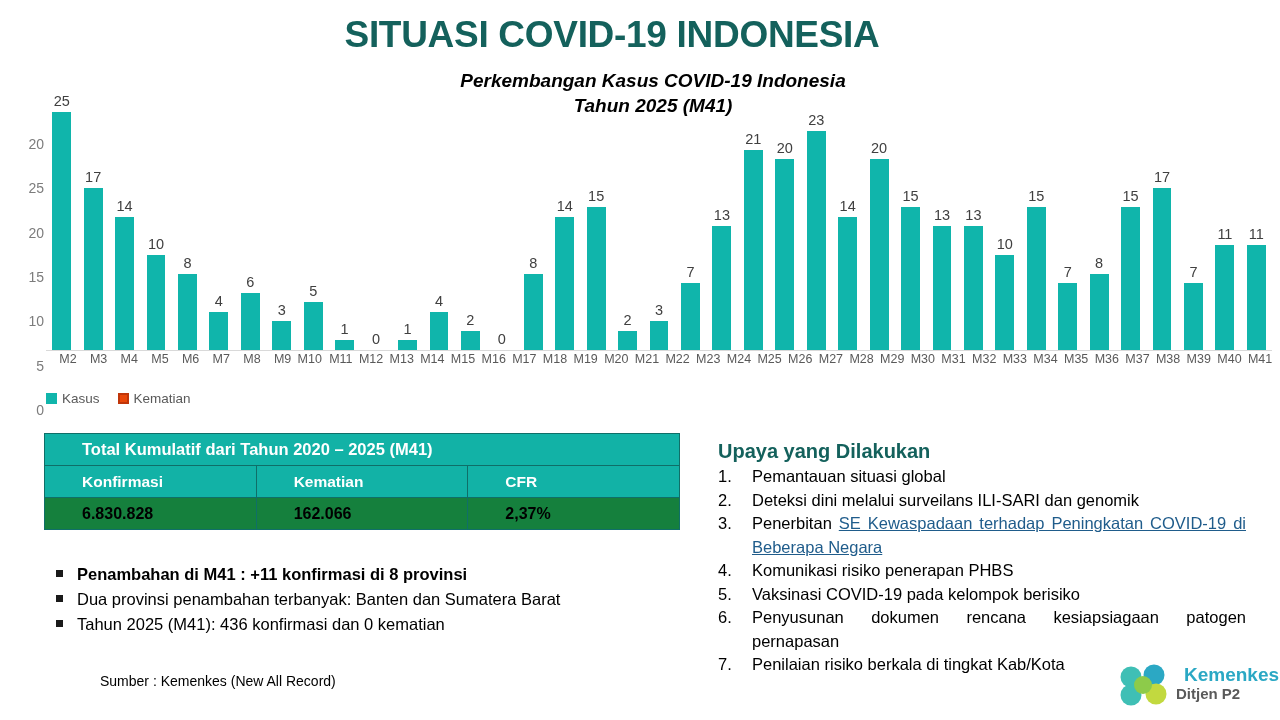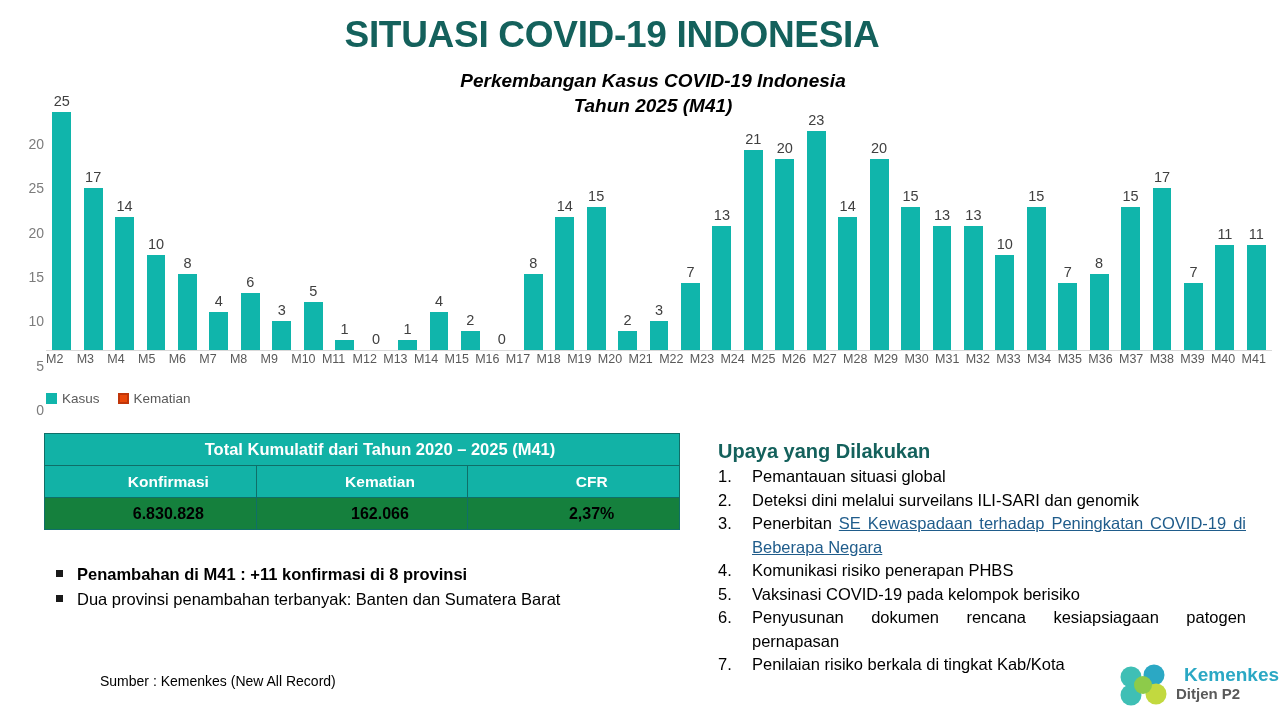--- a/index.html
+++ b/index.html
@@ -28,37 +28,37 @@
   .axis-line{position:absolute;left:0;right:0;bottom:61px;height:1px;background:#d9d9d9;}
   .bars{position:absolute;left:0;right:0;bottom:62px;top:0;display:flex;align-items:flex-end;}
   .bar-slot{flex:1 1 0;height:100%;position:relative;display:flex;flex-direction:column;
             justify-content:flex-end;align-items:center;}
   .bar{width:60%;background:#10B5AB;}
   .bar-value{
     position:absolute;left:0;right:0;text-align:center;font-size:14.5px;color:#404040;
     line-height:14px;
   }
   .x-labels{position:absolute;left:0;right:0;bottom:40px;height:20px;display:flex;}
-  .x-cell{flex:1 1 0;text-align:left;font-size:12.5px;color:#595959;}
+  .x-cell{flex:1 1 0;text-align:right;font-size:12.5px;color:#595959;}
   .legend{
     position:absolute;left:0;right:0;bottom:4px;height:20px;
     display:flex;align-items:center;gap:18px;
     font-size:13.5px;color:#595959;
   }
   .legend-item{display:flex;align-items:center;gap:5px;}
   .swatch{width:11px;height:11px;display:inline-block;}
   .sw-kasus{background:#10B5AB;}
   .sw-kematian{background:#E8470A;border:2px solid #C0360A;box-sizing:border-box;}
   
   #summary-table{
     position:absolute;left:44px;top:433px;width:636px;
     border-collapse:collapse;table-layout:fixed;
   }
   #summary-table td{
-    border:1.5px solid #0F6F68;height:29px;text-align:center;vertical-align:middle;padding-left:37px;
+    border:1.5px solid #0F6F68;height:29px;text-align:left;vertical-align:middle;padding-left:37px;
   }
   .tbl-title{background:#12B2A6;color:#fff;font-weight:bold;font-size:16.5px;}
   .tbl-head{background:#12B2A6;color:#fff;font-weight:bold;font-size:15.5px;}
   .tbl-val{background:#15803d;color:#000;font-weight:bold;font-size:16px;}
   
   #bullets{position:absolute;left:56px;top:562px;width:640px;}
   .bullet{display:flex;align-items:flex-start;font-size:16.5px;line-height:25px;color:#000;}
   .bullet .sq{
     display:inline-block;width:7px;height:7px;background:#1a1a1a;
     margin:8px 14px 0 0;flex:0 0 auto;
@@ -333,20 +333,24 @@
 
 <div id="bullets">
     <div class="bullet bold">
       <span class="sq"></span>
       <span class="txt">Penambahan di M41 : +11 konfirmasi di 8 provinsi</span>
     </div>
     <div class="bullet">
       <span class="sq"></span>
       <span class="txt">Dua provinsi penambahan terbanyak: Banten dan Sumatera Barat</span>
     </div>
+    <div class="bullet">
+      <span class="sq"></span>
+      <span class="txt">Tahun 2025 (M41): 436 konfirmasi dan 0 kematian</span>
+    </div>
   </div>
 
 <div id="upaya">
   <h3>Upaya yang Dilakukan</h3>
   <div id="upaya-list">
       <div class="num-item">
         <span class="n">1.</span>
         <span class="t">Pemantauan situasi global</span>
       </div>
       <div class="num-item">

